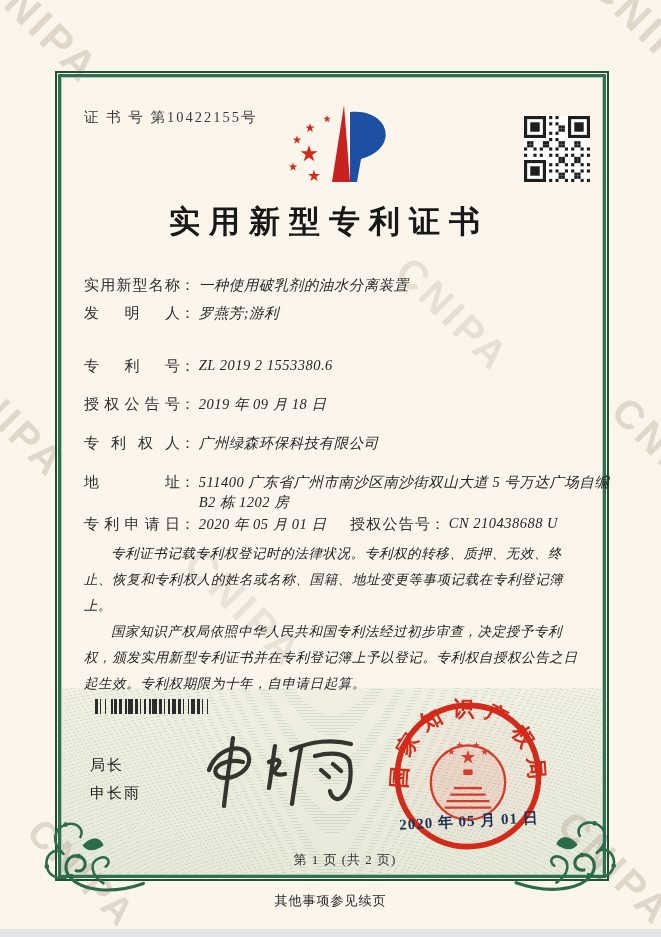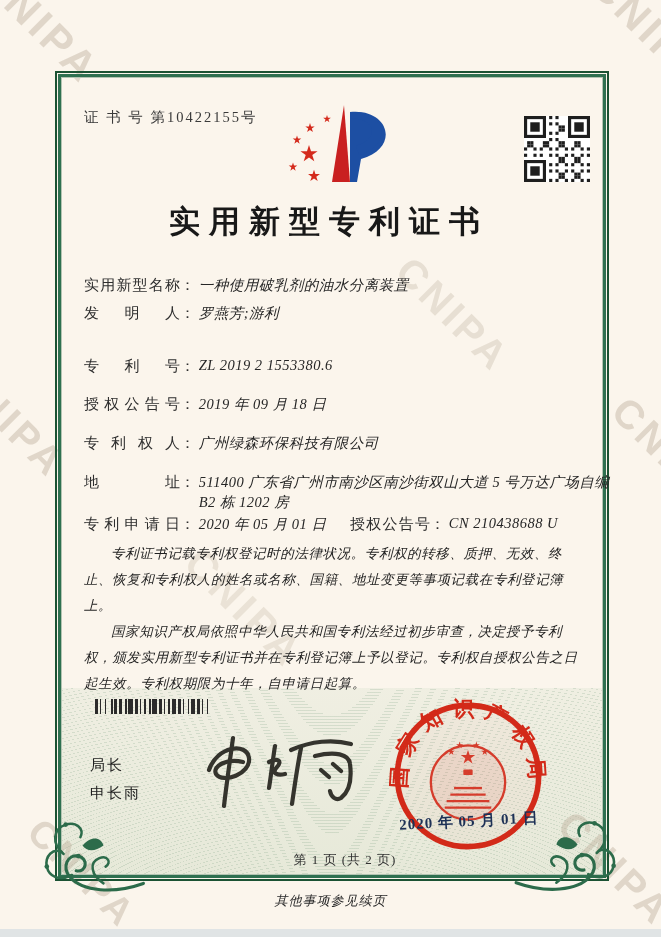--- a/index.html
+++ b/index.html
@@ -64,21 +64,21 @@
   .signature{position:absolute;left:203px;top:732px;width:152px;height:82px;z-index:5;}
 
   .seal{position:absolute;left:389px;top:697px;width:158px;height:158px;z-index:5;opacity:.95;}
   .seal-date{position:absolute;left:394px;top:812px;width:150px;text-align:center;z-index:6;
              font-size:15px;font-weight:bold;letter-spacing:1px;color:#1d3156;
              transform:rotate(-3deg);}
 
   .pagenum{position:absolute;left:55px;top:851px;width:548px;text-align:center;
            font-size:13px;letter-spacing:1px;color:#333;z-index:5;margin-left:16px;}
   .footnote{position:absolute;left:0;top:892px;width:661px;text-align:center;
-            font-size:13px;font-style:italic;letter-spacing:1px;color:#2a2a2a;}
+            font-size:13px;letter-spacing:1px;color:#2a2a2a;}
   .bottomstrip{position:absolute;left:0;top:929px;width:661px;height:8px;background:#e0e4e5;z-index:6;}
 
   .ornament{position:absolute;z-index:5;}
   .orn-l{left:40px;top:812px;width:106px;height:84px;}
   .orn-r{left:514px;top:810px;width:106px;height:86px;transform:scaleX(-1);}
 </style>
 </head>
 <body>
 
 <div class="sheet">

